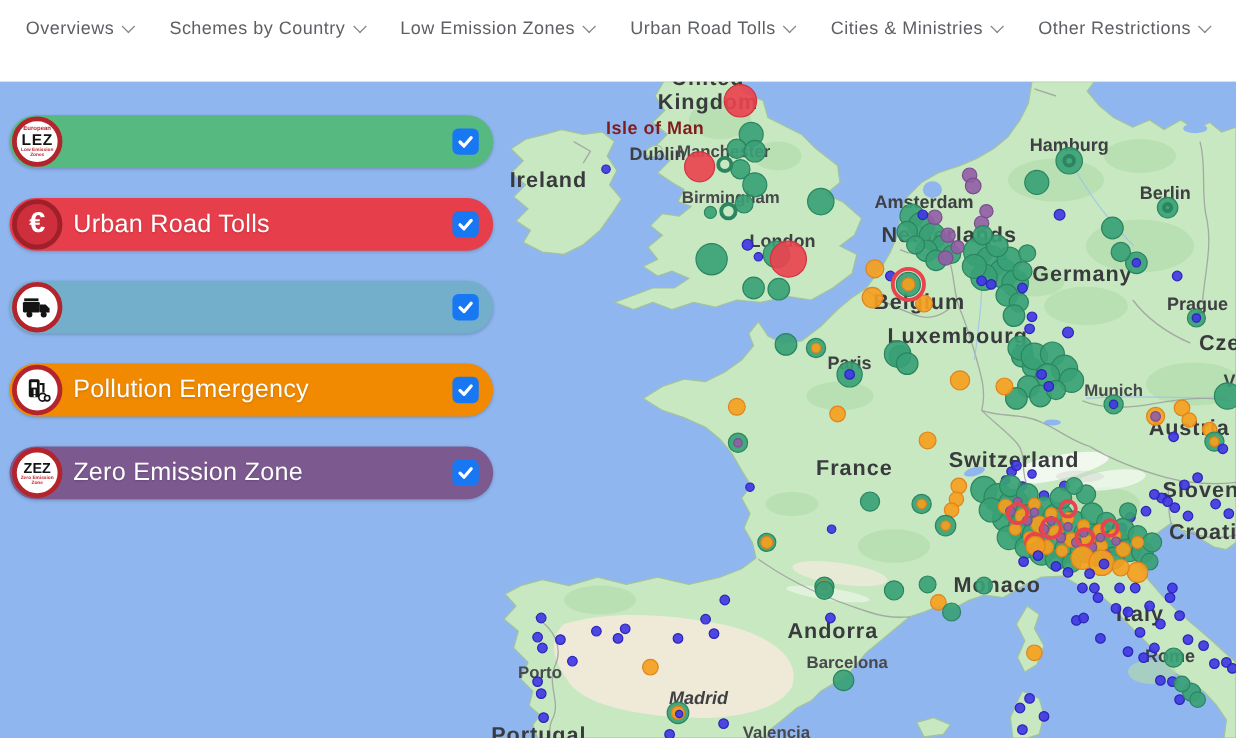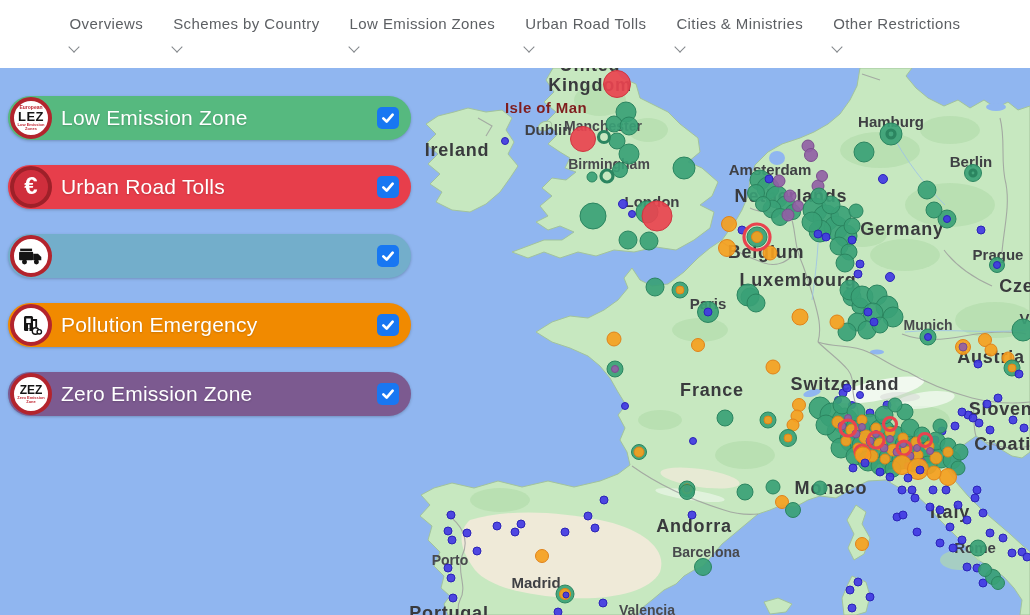--- a/index.html
+++ b/index.html
@@ -2,21 +2,21 @@
 <html><head>
 <meta charset="utf-8">
 <style>
   html,body{margin:0;padding:0;}
   .stage{position:relative;width:1030px;height:615px;overflow:hidden;
     font-family:"Liberation Sans",sans-serif;background:#90b6f0;}
 
   
   .navbar{position:absolute;top:0;left:0;width:100%;height:68px;background:#ffffff;
     z-index:40;display:flex;justify-content:center;gap:30px;padding-top:15px;box-sizing:border-box;}
-  .nav-item{font-size:15px;color:#5c5f63;letter-spacing:.4px;display:flex;gap:8px;cursor:pointer;height:20px;align-items:flex-start;flex-direction:column;}
+  .nav-item{font-size:15px;color:#5c5f63;letter-spacing:.4px;display:flex;gap:8px;cursor:pointer;height:20px;align-items:flex-start;}
   .chev{width:7px;height:7px;border-right:1.7px solid #83878b;border-bottom:1.7px solid #83878b;
     transform:rotate(45deg);margin-top:3px;flex:none;}
 
   
   .map-svg{position:absolute;top:0;left:0;z-index:1;}
   .labels{position:absolute;inset:0;z-index:2;pointer-events:none;}
   .markers-svg{position:absolute;top:0;left:0;z-index:3;}
   .maplabel{position:absolute;transform:translate(-50%,-50%);white-space:nowrap;
     text-shadow:-1px -1px 0 rgba(255,255,255,.95),1px -1px 0 rgba(255,255,255,.95),
 t   -1px 1px 0 rgba(255,255,255,.95),1px 1px 0 rgba(255,255,255,.95),0 0 4px rgba(255,255,255,.85);}
@@ -147,21 +147,21 @@
       <div class="maplabel country" style="left: 712px; top: 390px;">France</div>
       <div class="maplabel country" style="left: 845px; top: 384px;">Switzerland</div>
       <div class="maplabel country" style="left: 1009px; top: 409px;">Slovenia</div>
       <div class="maplabel country" style="left: 1008px; top: 444px;">Croatia</div>
       <div class="maplabel country" style="left: 831px; top: 488px;">Monaco</div>
       <div class="maplabel country" style="left: 950px; top: 512px;">Italy</div>
       <div class="maplabel capital" style="left: 975px; top: 547px;">Rome</div>
       <div class="maplabel country" style="left: 694px; top: 526px;">Andorra</div>
       <div class="maplabel city" style="left: 706px; top: 552px;">Barcelona</div>
       <div class="maplabel city" style="left: 450px; top: 560px;">Porto</div>
-      <div class="maplabel capital" style="left: 536px; top: 582px;">Madrid</div>
+      <div class="maplabel capital" style="left: 582px; top: 582px; font-style: italic;">Madrid</div>
       <div class="maplabel country" style="left: 449px; top: 613px;">Portugal</div>
       <div class="maplabel city" style="left: 647px; top: 610px;">Valencia</div>
     </div>
 
   <svg class="markers-svg" id="markers-svg" width="1030" height="615">
       <circle cx="505" cy="141" r="3.5" fill="#4138e3" fill-opacity="0.92" stroke="#2c24b8" stroke-width="1"></circle>
       <circle cx="626" cy="112" r="10" fill="#3aa176" fill-opacity="0.92" stroke="#2b8560" stroke-width="1"></circle>
       <circle cx="614" cy="124" r="8" fill="#3aa176" fill-opacity="0.92" stroke="#2b8560" stroke-width="1"></circle>
       <circle cx="629" cy="126" r="9" fill="#3aa176" fill-opacity="0.92" stroke="#2b8560" stroke-width="1"></circle>
       <circle cx="617" cy="141" r="8" fill="#3aa176" fill-opacity="0.92" stroke="#2b8560" stroke-width="1"></circle>
@@ -497,21 +497,20 @@
     </div>
 
   <div class="legend">
 
     <div class="pill" style="background: rgb(86, 185, 127);">
       <span class="badge">
         <span class="lez-top">European</span>
         <span class="lez-main">LEZ</span>
         <span class="lez-sub">Low Emission Zones</span>
       </span>
-      <span class="pill-label">Low Emission Zone</span>
       <span class="checkbox" role="checkbox" aria-checked="true" style="background: rgb(24, 119, 242);">
         <svg width="16" height="16" viewBox="0 0 24 24">
             <path d="M5 12.5 L10 17.5 L19 7" stroke="#fff" stroke-width="4" fill="none" stroke-linecap="round" stroke-linejoin="round"></path>
           </svg>
       </span>
     </div>
 
     <div class="pill" style="background: rgb(231, 62, 75);">
       <span class="badge euro">
         <span class="euro-main">€</span>

